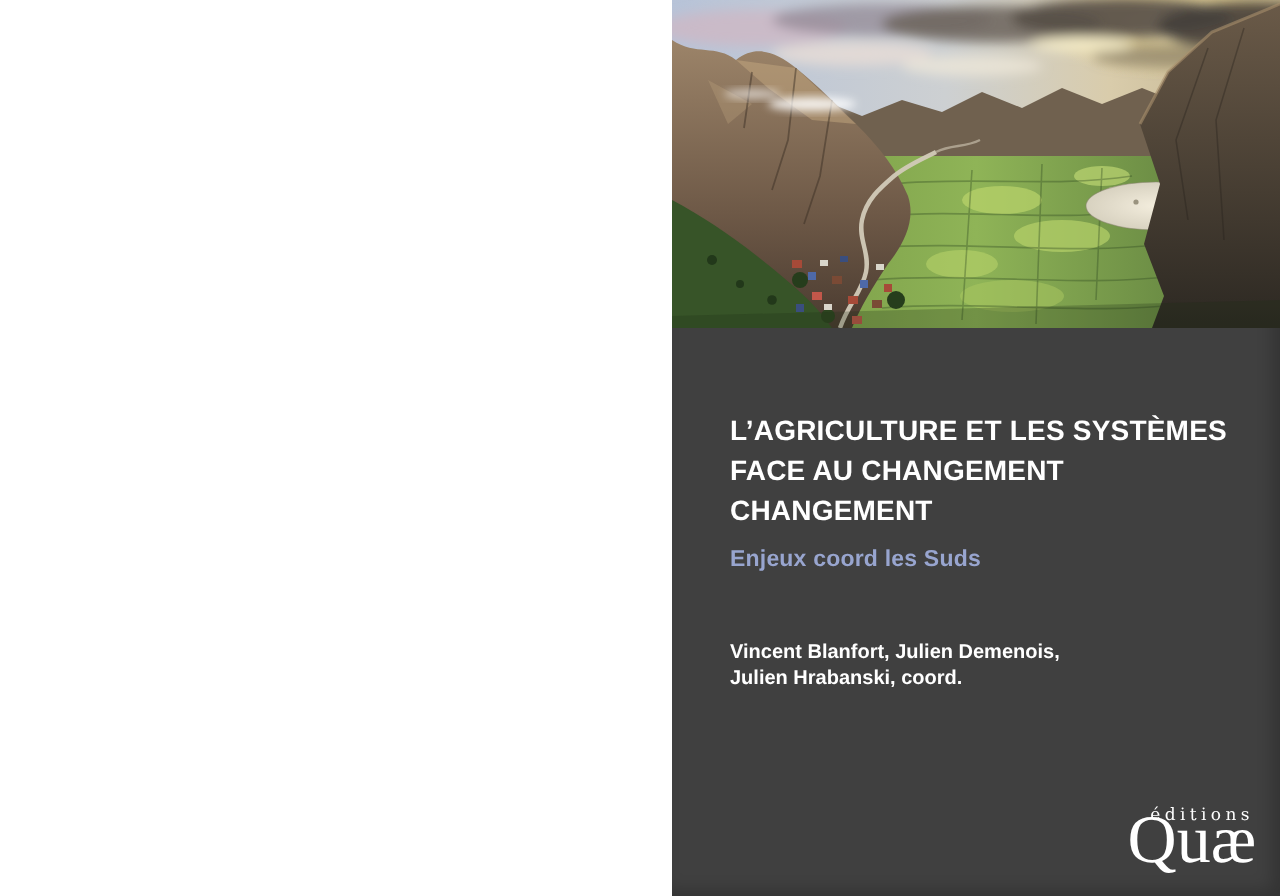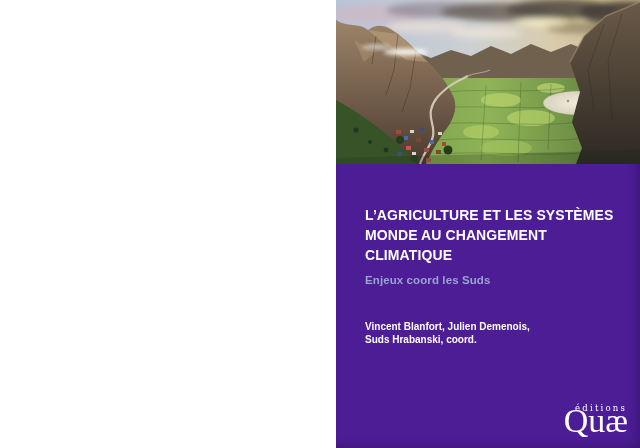--- a/index.html
+++ b/index.html
@@ -11,21 +11,21 @@
     overflow:hidden;
   }
   .page {
     position:absolute; inset:0;
     background:#ffffff;
   }
   .cover {
     position:absolute;
     left:336px; top:0;
     width:304px; height:448px;
-    background:#4c1d95;
+    background:#404040;
     box-shadow: inset -4px -3px 8px rgba(0,0,0,0.20);
   }
   .cover-photo {
     position:absolute; left:0; top:0;
     width:304px; height:164px;
     overflow:hidden;
   }
   .cover-photo svg { display:block; width:304px; height:164px; }
   .cover-panel {
     position:absolute; left:0; top:164px;
@@ -221,26 +221,26 @@
           <rect x="84" y="128" width="4" height="3" fill="#3a4e7e"></rect>
         </g>
 
         <path d="M0,158 L304,150 L304,164 L0,164 Z" fill="#1d2a14" opacity="0.25"></path>
       </svg>
     </div>
 
     <div class="cover-panel">
       <h1 class="book-title">
         <span>L’AGRICULTURE ET LES SYSTÈMES</span>
-        <span>MONDE AU CHANGEMENT CLIMATIQUE</span>
+        <span>FACE AU CHANGEMENT CHANGEMENT</span>
       </h1>
       <div class="book-subtitle">Enjeux coord les Suds</div>
       <div class="book-authors">
         <span>Vincent Blanfort, Julien Demenois,</span>
-        <span>Suds Hrabanski, coord.</span>
+        <span>Julien Hrabanski, coord.</span>
       </div>
     </div>
 
     <div class="publisher-logo">
       <span class="logo-editions">éditions</span>
       <span class="logo-name">Quæ</span>
     </div>
 
   </div>
 </div>

